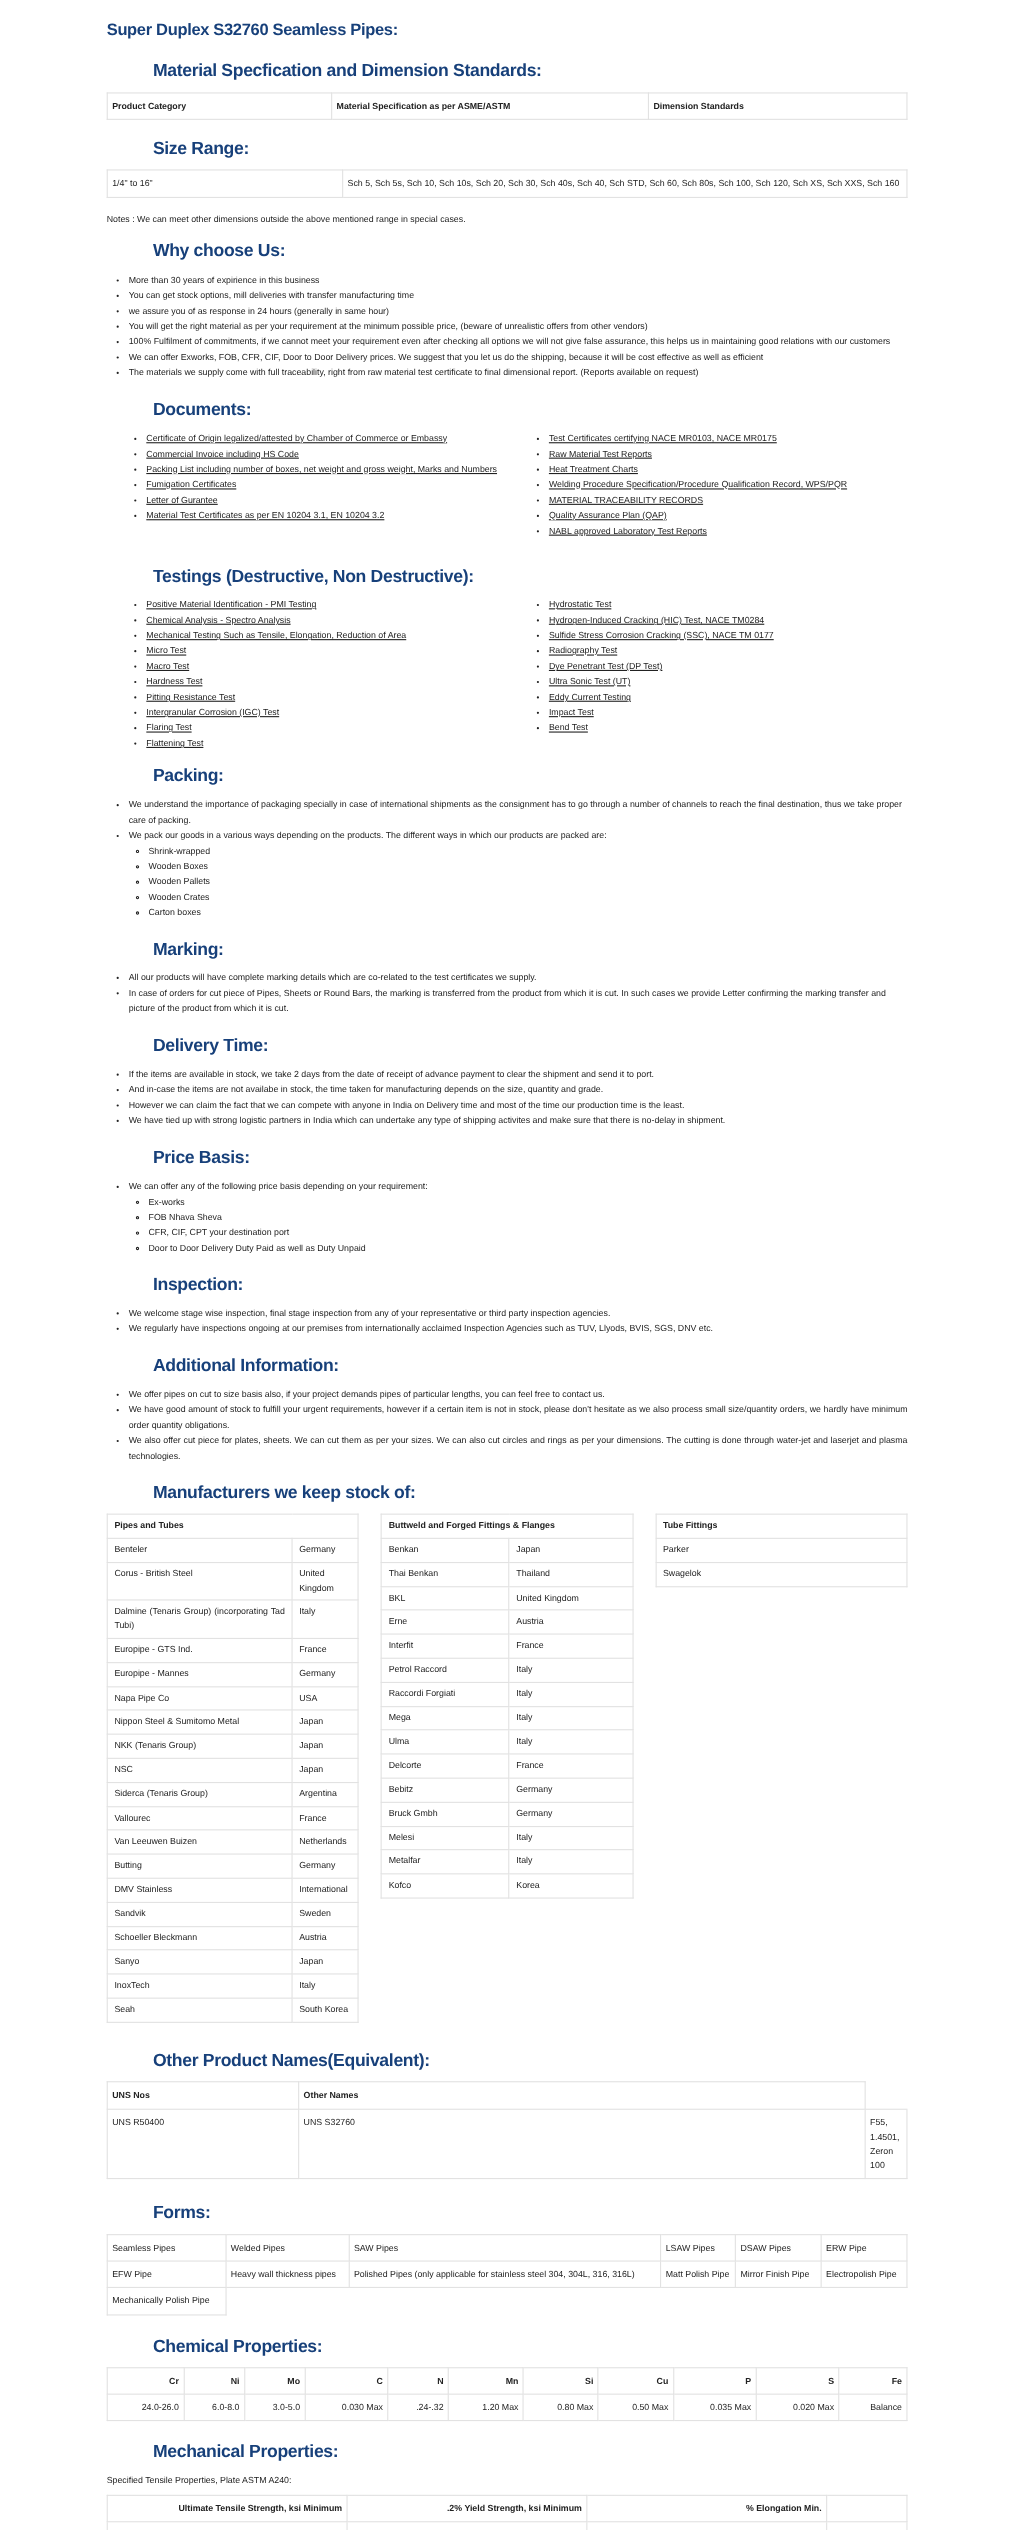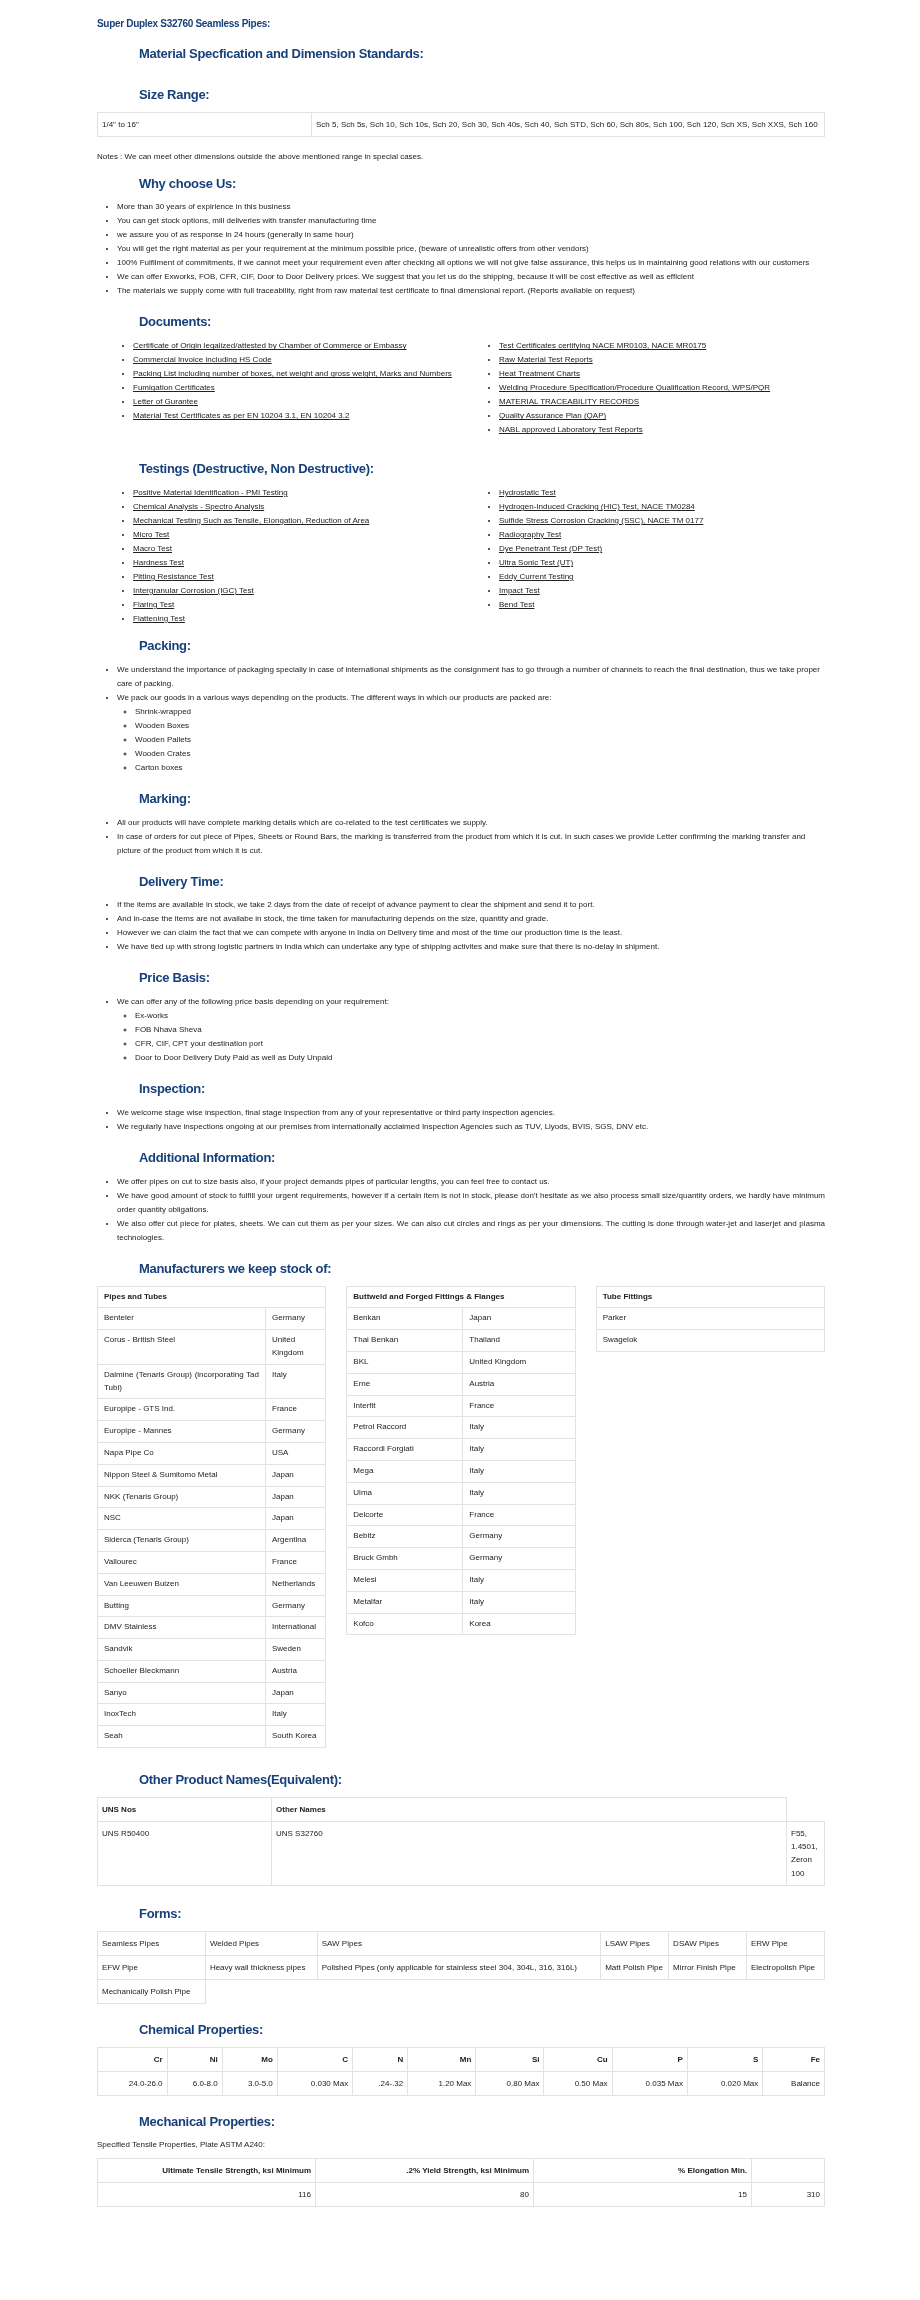--- a/index.html
+++ b/index.html
@@ -7,29 +7,29 @@
   body {
     width: 920px;
     font-family: "Liberation Sans", sans-serif;
     font-size: 8.5px;
     color: #222222;
     line-height: 1.6;
   }
   .page { padding: 16px 95px 20px 97px; }
   h1 {
     font-family: "Liberation Sans", sans-serif;
-    font-size: 10px;
+    font-size: 15px;
     color: #17407a;
     margin: 0 0 12px 0;
     font-weight: bold;
     letter-spacing: -0.3px;
   }
   h2 {
     font-family: "Liberation Sans", sans-serif;
-    font-size: 13px;
+    font-size: 16px;
     color: #17407a;
     margin: 10px 0 6px 0;
     font-weight: bold;
     letter-spacing: -0.3px;
     padding-left: 42px;
   }
   table { border-collapse: collapse; width: 100%; }
   td, th {
     border: 1px solid #e2e2e2;
     padding: 5px 4px;
@@ -58,20 +58,25 @@
 </head>
 <body>
 
 <div class="page">
 
   <h1>Super Duplex S32760 Seamless Pipes:</h1>
 
   <h2>Material Specfication and Dimension Standards:</h2>
   <table class="justify">
     <tbody>
+        <tr>
+      <th style="width:204px">Product Category</th>
+      <th style="width:288px">Material Specification as per ASME/ASTM</th>
+      <th>Dimension Standards</th>
+    </tr>
   </tbody>
     </table>
 
   <h2 style="margin-top:14px">Size Range:</h2>
   <table>
     <tbody>
         <tr>
       <td style="width:214px">1/4" to 16"</td>
       <td>Sch 5, Sch 5s, Sch 10, Sch 10s, Sch 20, Sch 30, Sch 40s, Sch 40, Sch STD, Sch 60, Sch 80s, Sch 100, Sch 120, Sch XS, Sch XXS, Sch 160</td>
     </tr>

